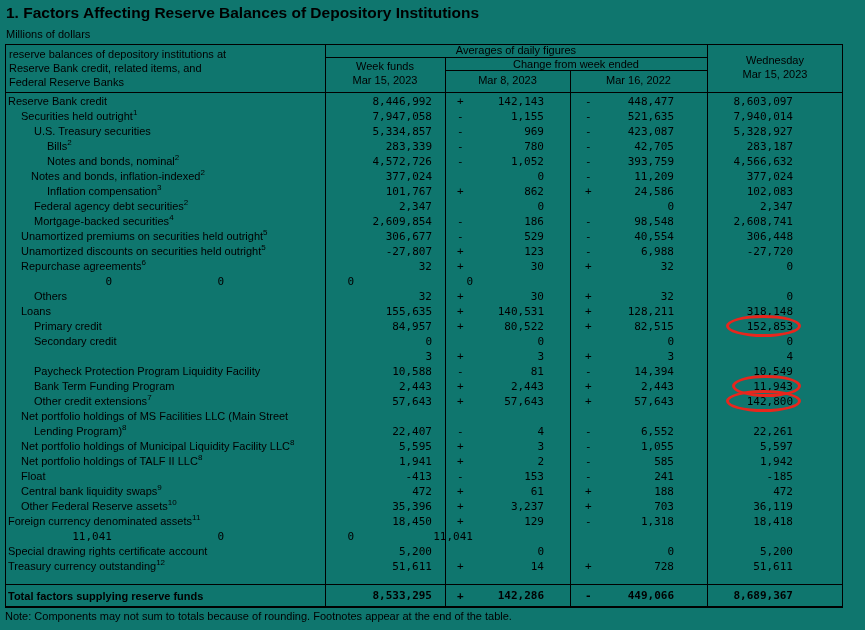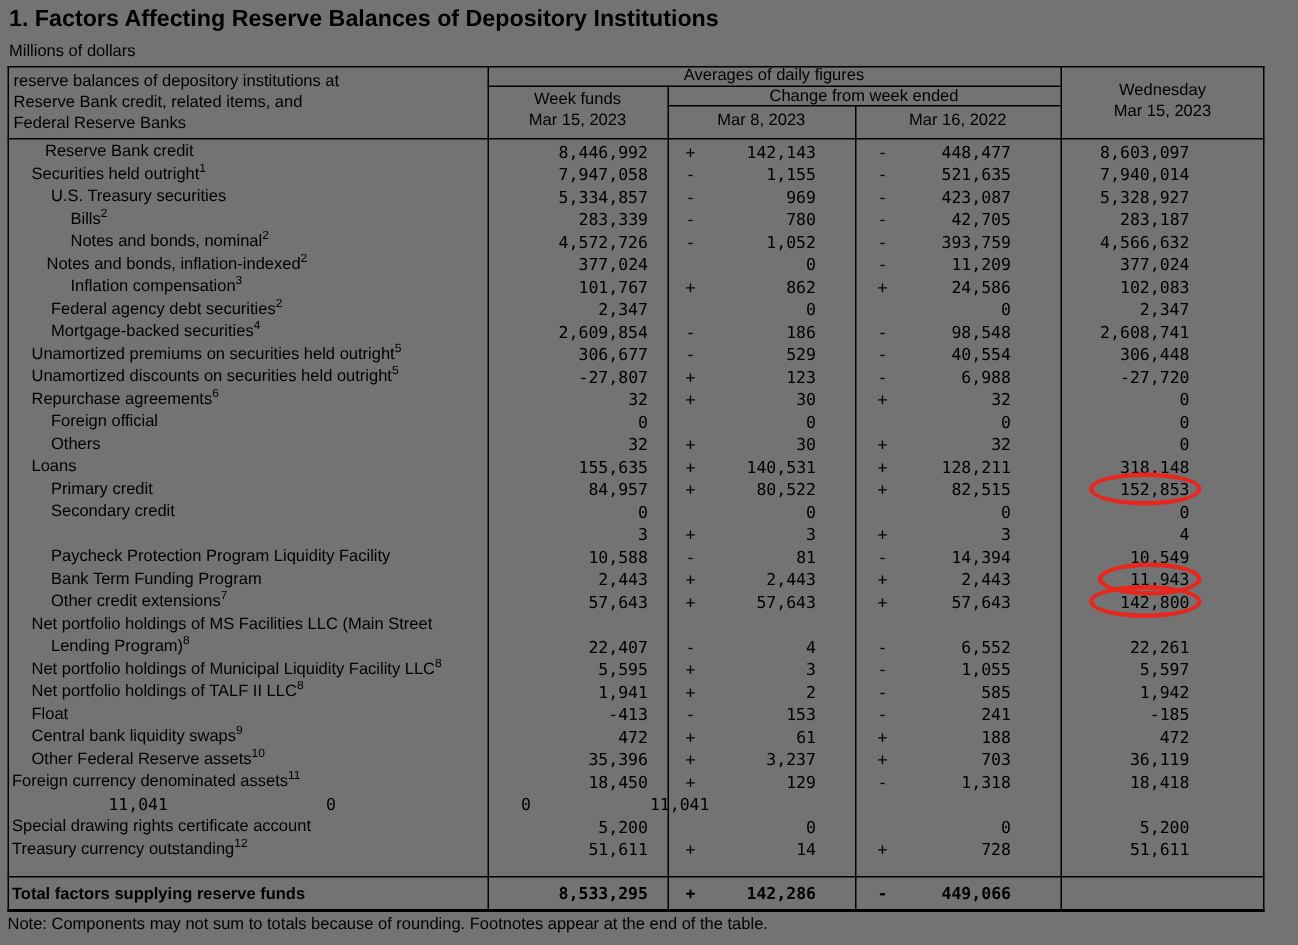--- a/index.html
+++ b/index.html
@@ -1,16 +1,16 @@
 <!DOCTYPE html>
 <html style="--circ: #e8261d;"><head>
 <meta charset="utf-8">
 <style>
   html,body{margin:0;padding:0;background:#fff;}
-  .page{position:relative;width:865px;height:630px;background:#737373;color:#000;
+  .page{position:relative;width:865px;height:630px;background:#0f766e;color:#000;
         font-family:"Liberation Sans",sans-serif;overflow:hidden;}
   .title{position:absolute;left:6px;top:4px;font-size:15.5px;font-weight:bold;white-space:nowrap;}
   .subtitle{position:absolute;left:6px;top:28px;font-size:11px;}
   .note{position:absolute;left:5px;top:610px;font-size:11px;}
 
   .table{position:absolute;left:5px;top:44px;width:838px;height:564px;font-size:11px;}
   .hline,.vline{position:absolute;background:#000;}
   .hline{height:1px;}
   .vline{width:1px;}
 
@@ -80,21 +80,21 @@
     <div class="vline" style="left:0;top:0;height:564px;"></div>
     <div class="vline" style="left:320px;top:0;height:564px;"></div>
     <div class="vline" style="left:440px;top:13px;height:551px;"></div>
     <div class="vline" style="left:565px;top:26px;height:538px;"></div>
     <div class="vline" style="left:702px;top:0;height:564px;"></div>
     <div class="vline" style="left:837px;top:0;height:564px;"></div>
 
     <div class="tbody">
         <div class="row">
           <div class="cell lbl">
-            <div class="lline" style="padding-left: 3px; margin-left: 22px;">Reserve Bank credit</div>
+            <div class="lline" style="padding-left: 3px;">Reserve Bank credit</div>
           </div>
           <div class="cell num week">
             <span class="sign"></span>
             <span class="val">8,446,992</span>
           </div>
           <div class="cell num chg1">
             <span class="sign">+</span>
             <span class="val">142,143</span>
           </div>
           <div class="cell num chg2">
@@ -331,23 +331,20 @@
           <div class="cell num chg2">
             <span class="sign">+</span>
             <span class="val">32</span>
           </div>
           <div class="cell num wed">
             <span class="sign"></span>
             <span class="val">0</span>
           </div>
         </div>
         <div class="row">
-          <div class="cell lbl">
-            <div class="lline" style="padding-left: 29px;">Foreign official</div>
-          </div>
           <div class="cell num week">
             <span class="sign"></span>
             <span class="val">0</span>
           </div>
           <div class="cell num chg1">
             <span class="sign"></span>
             <span class="val">0</span>
           </div>
           <div class="cell num chg2">
             <span class="sign"></span>
@@ -745,17 +742,21 @@
         <span class="val">8,533,295</span>
       </div>
       <div class="cell num chg1">
         <span class="sign">+</span>
         <span class="val">142,286</span>
       </div>
       <div class="cell num chg2">
         <span class="sign">-</span>
         <span class="val">449,066</span>
       </div>
+      <div class="cell num wed">
+        <span class="sign"></span>
+        <span class="val">8,689,367</span>
+      </div>
     </div>
   </div>
 
   <div class="note">Note: Components may not sum to totals because of rounding. Footnotes appear at the end of the table.</div>
 </div>
 
 </body></html>

